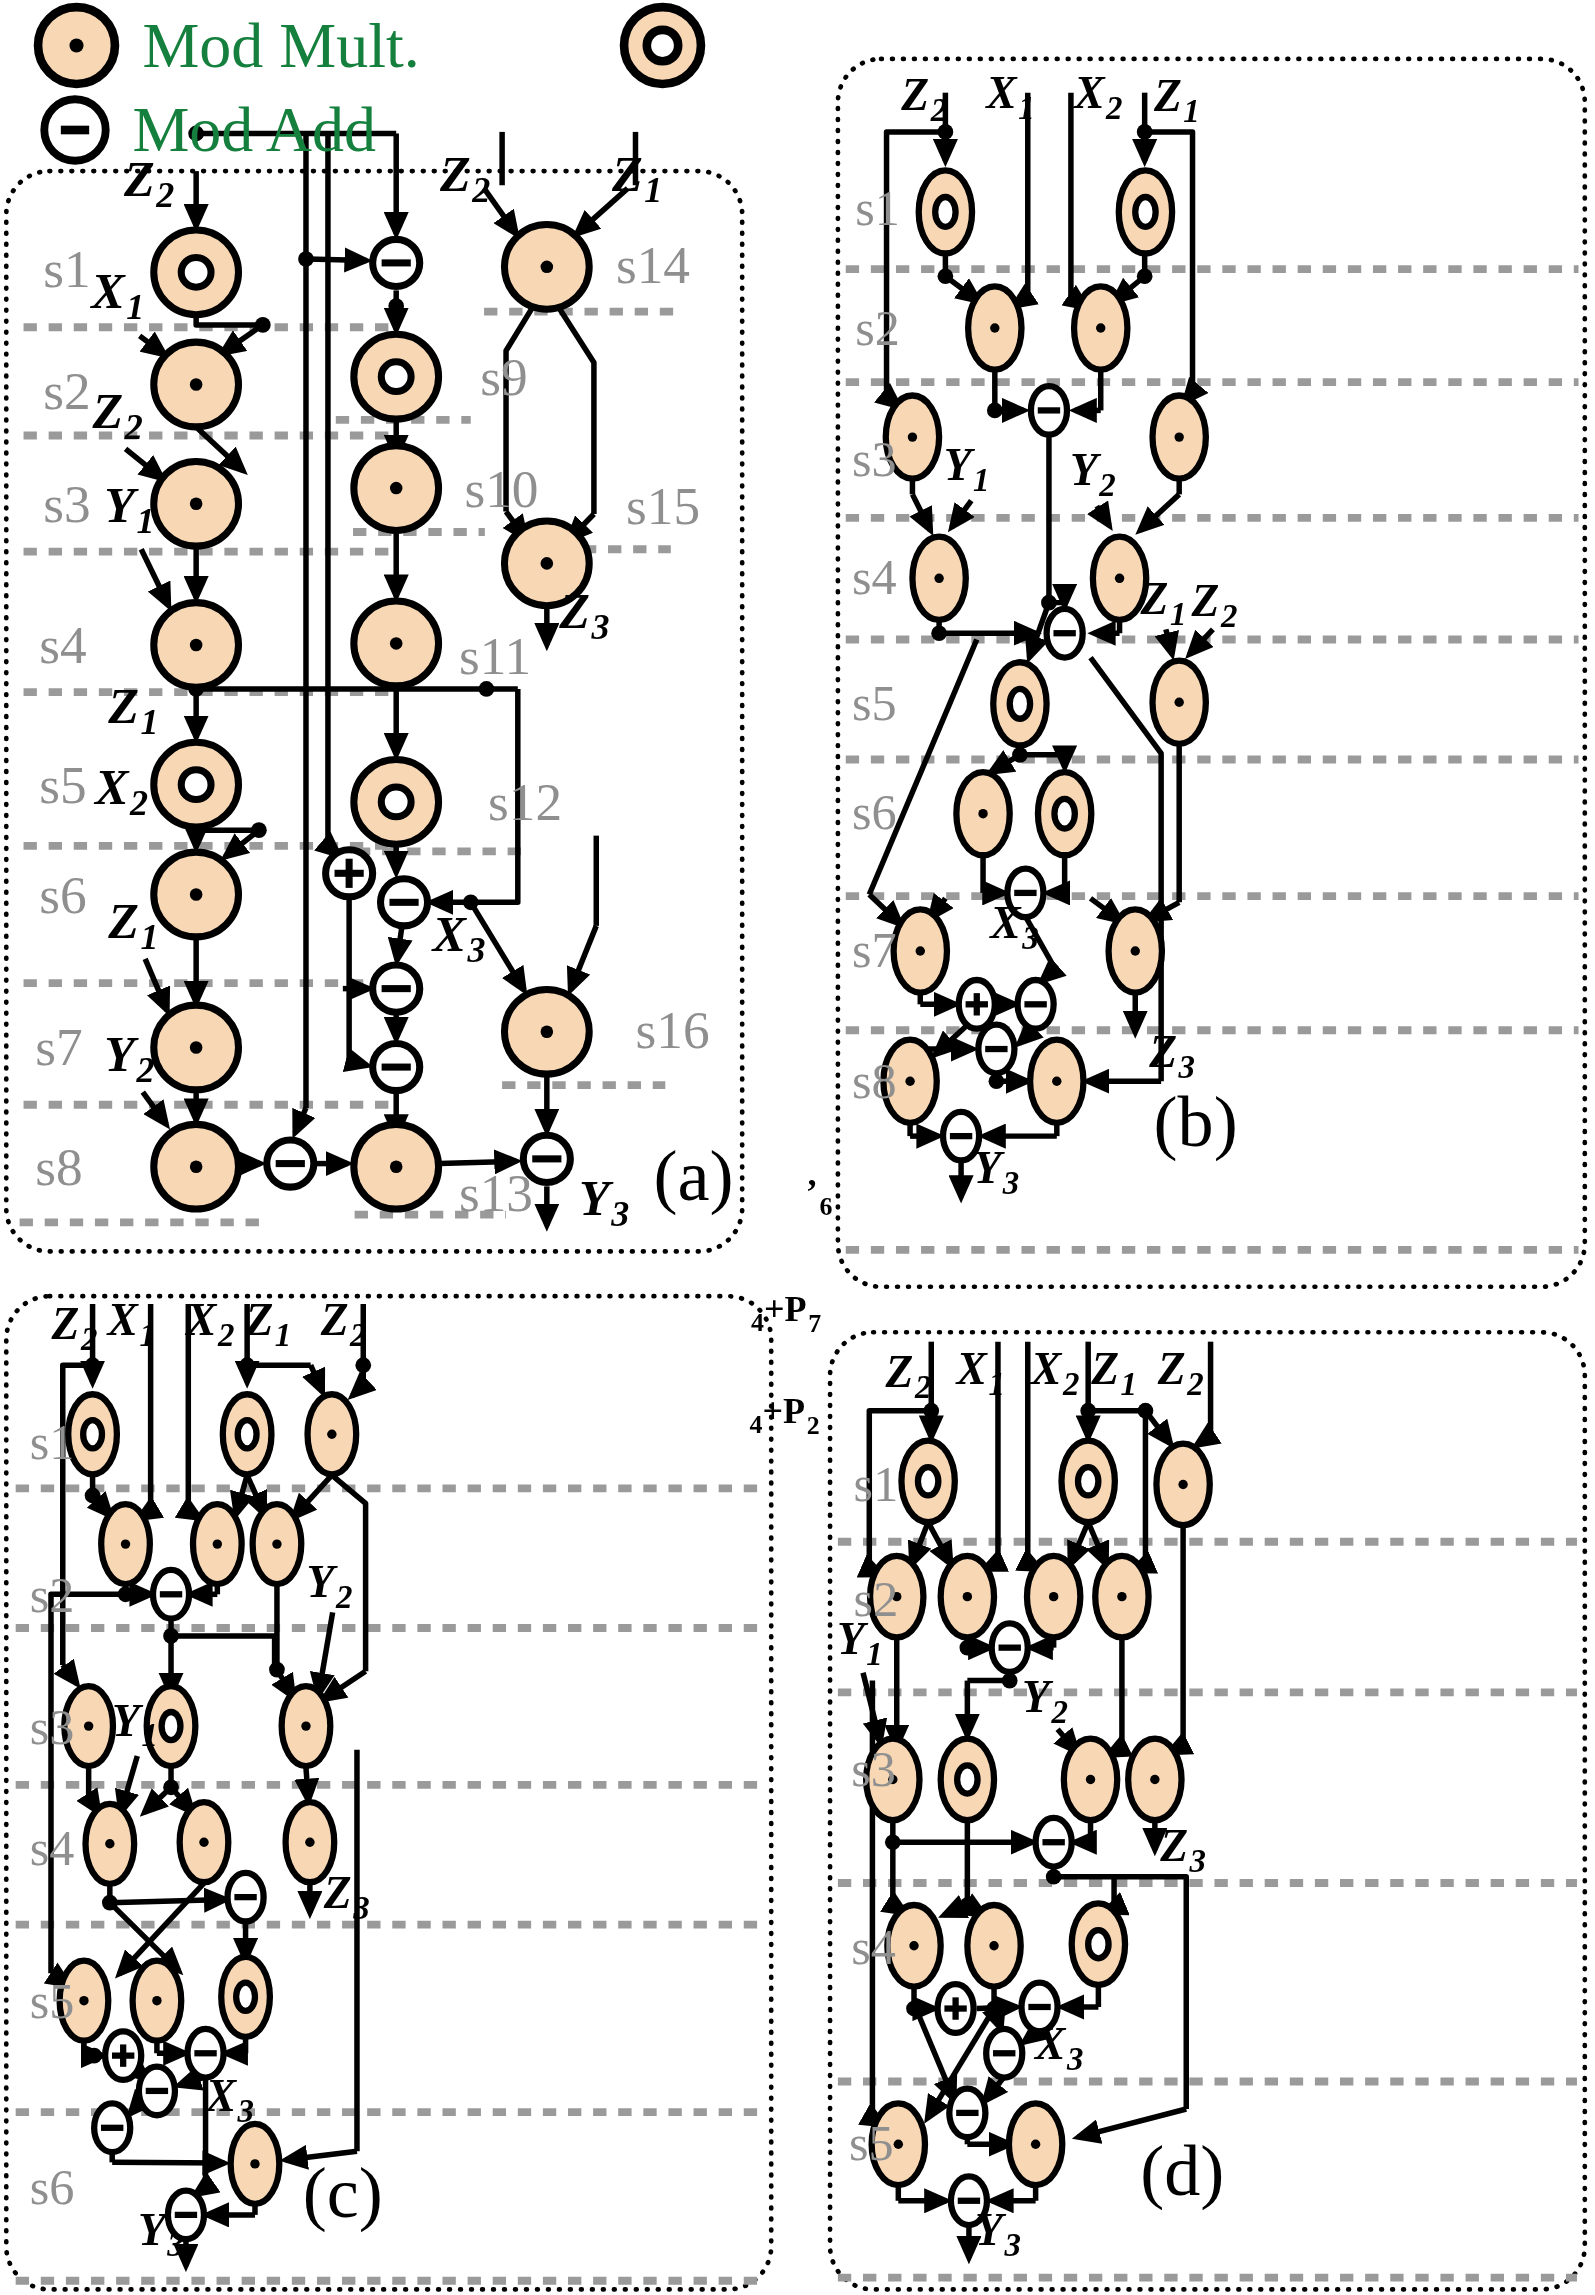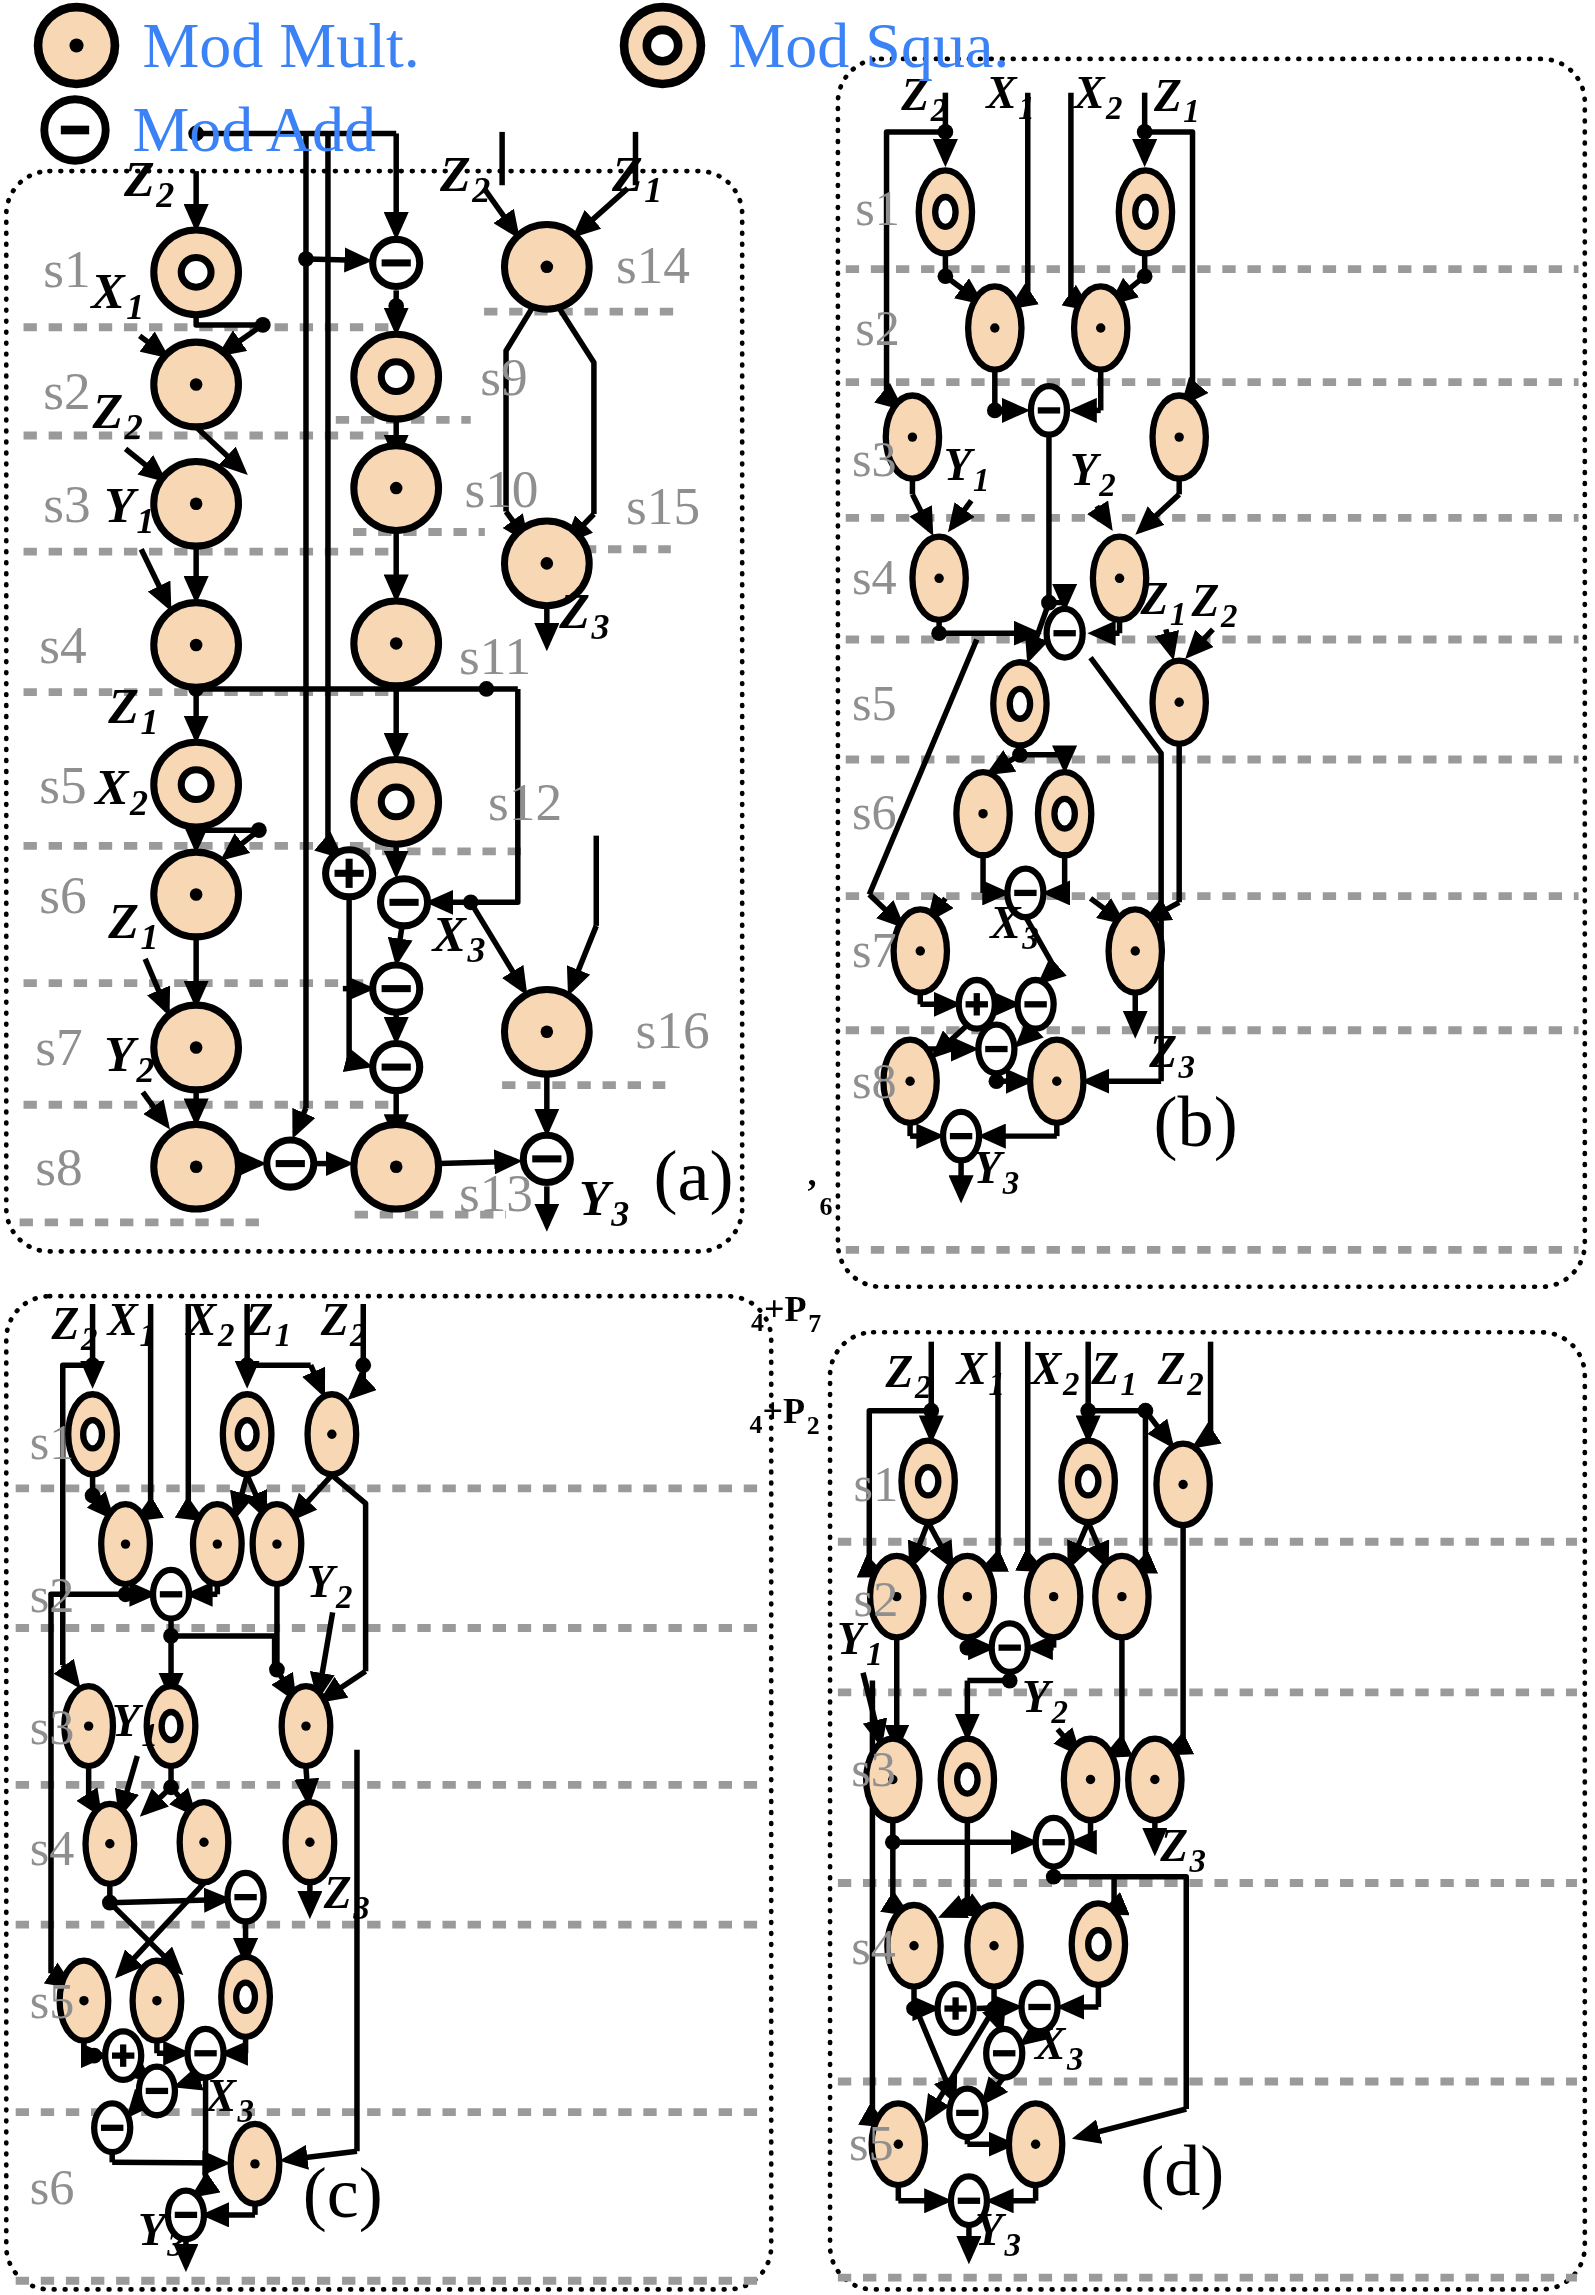--- a/index.html
+++ b/index.html
@@ -1,20 +1,20 @@
 <!DOCTYPE html>
 <html style="font-size:12.6px"><head>
 <meta charset="utf-8">
 <style>
   html,body{margin:0;padding:0;background:#fff;}
   #stage{position:relative;width:1595px;height:2295px;background:#fff;overflow:hidden;
          font-family:"Liberation Serif", serif;}
   #diagram{position:absolute;left:0;top:0;}
   .legend-item{position:absolute;display:flex;align-items:center;gap:20.4px;}
-  .legend-label{font-size:64px;color:#3b82f6;white-space:nowrap;}
+  .legend-label{font-size:64px;color:#15803d;white-space:nowrap;}
 </style>
 </head>
 <body>
 
 <div id="stage">
 
   <svg id="diagram" width="1595" height="2295" viewBox="0 0 2033 2925">
     <defs>
       <marker id="ah" markerUnits="userSpaceOnUse" markerWidth="36" markerHeight="32" refX="28" refY="16" orient="auto">
         <path d="M0,0 L36,16 L0,32 z" fill="#000"></path>
@@ -621,21 +621,20 @@
       <circle cx="58" cy="58" r="49" fill="#f8d7b4" stroke="#000" stroke-width="11"></circle>
       <circle cx="58" cy="58" r="9" fill="#000"></circle>
     </svg>
     <span class="legend-label">Mod Mult.</span>
   </div>
   <div class="legend-item" style="left:617px;top:0px">
     <svg width="91" height="91" viewBox="0 0 116 116">
       <circle cx="58" cy="58" r="49" fill="#f8d7b4" stroke="#000" stroke-width="11"></circle>
       <circle cx="58" cy="58" r="20" fill="#fff" stroke="#000" stroke-width="11"></circle>
     </svg>
-    <span class="legend-label">Mod Squa.</span>
   </div>
   <div class="legend-item" style="left:38px;top:93px">
     <svg width="74" height="74" viewBox="0 0 94 94">
       <circle cx="47" cy="47" r="39" fill="#fff" stroke="#000" stroke-width="10"></circle>
       <line x1="29" y1="47" x2="65" y2="47" stroke="#000" stroke-width="11"></line>
     </svg>
     <span class="legend-label">Mod Add</span>
   </div>
 </div>
 

